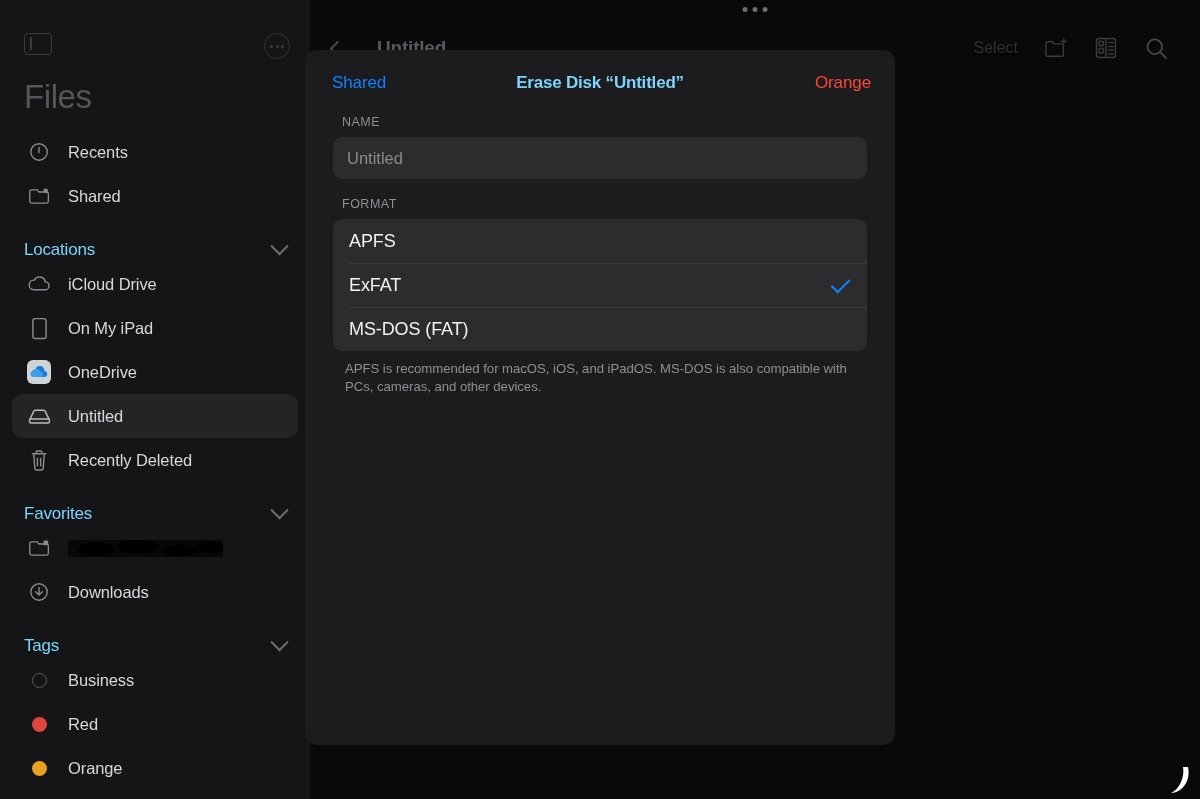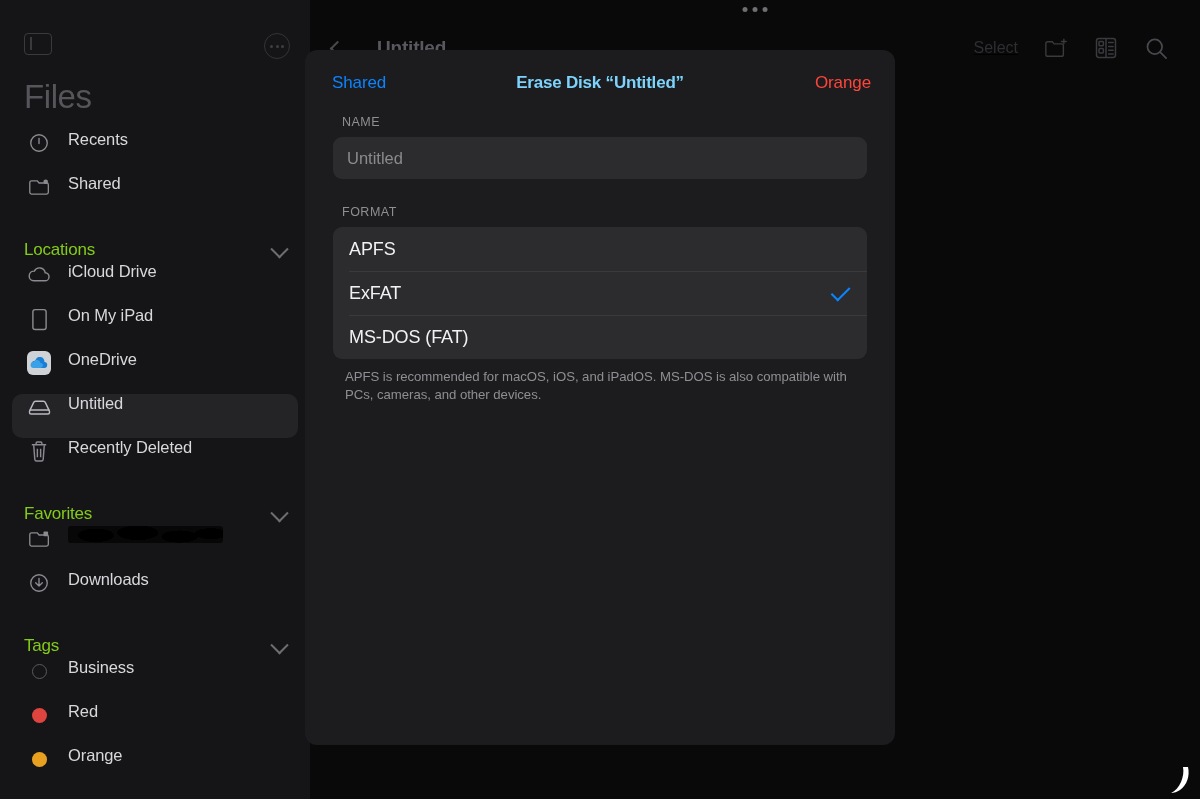--- a/index.html
+++ b/index.html
@@ -37,36 +37,36 @@
   }
   .sb-more i { width:3px; height:3px; border-radius:50%; background:#3f3f42; display:block; }
 
   .sb-title {
     margin:6px 0 14px 24px;
     font-size:33px; font-weight:400; letter-spacing:-0.4px;
     color:#55555a;
   }
 
   .sb-row {
-    display:flex; 
+    display:flex; align-items:center;
     height:44px; margin:0 12px; padding:0 12px;
     border-radius:10px;
     color:#d8d8dc; font-size:16.5px; letter-spacing:-0.1px;
   }
   .sb-row.selected { background:#242427; }
   .sb-row .ic {
     width:30px; height:26px; margin-right:14px; flex:none;
     display:flex; align-items:center; justify-content:center;
   }
   .sb-row .lbl { white-space:nowrap; overflow:hidden; }
 
   .sb-group {
-    display:flex; align-items:flex-end; justify-content:space-between;
+    display:flex; align-items:center; justify-content:space-between;
     margin:22px 24px 2px 24px;
-    color:#84cc16; font-size:17px; letter-spacing:-0.2px;
+    color:#7dd3fc; font-size:17px; letter-spacing:-0.2px;
   }
   .chev {
     width:13px; height:13px; border-right:2px solid #6d6d72; border-bottom:2px solid #6d6d72;
     transform:rotate(45deg) translate(-3px,-3px);
   }
   .dot { width:15px; height:15px; border-radius:50%; display:block; }
   .dot.hollow { background:transparent; border:1.6px solid #5a5a5f; }
 
   .redacted {
     height:17px; width:155px; border-radius:3px;
@@ -355,21 +355,21 @@
       <span class="cancel">Shared</span>
       <span class="mtitle">Erase Disk “Untitled”</span>
       <span class="erase">Orange</span>
     </div>
 
     <div class="sec-hdr">NAME</div>
     <div class="field">
       <span>Untitled</span>
     </div>
 
-    <div class="sec-hdr" style="margin-top:26px">FORMAT</div>
+    <div class="sec-hdr" style="margin-top:18px">FORMAT</div>
 
     <div class="opt-group">
       <div class="opt">
         <span>APFS</span>
       </div>
       <div class="opt">
         <span>ExFAT</span>
         <span class="check"></span>
       </div>
       <div class="opt">

